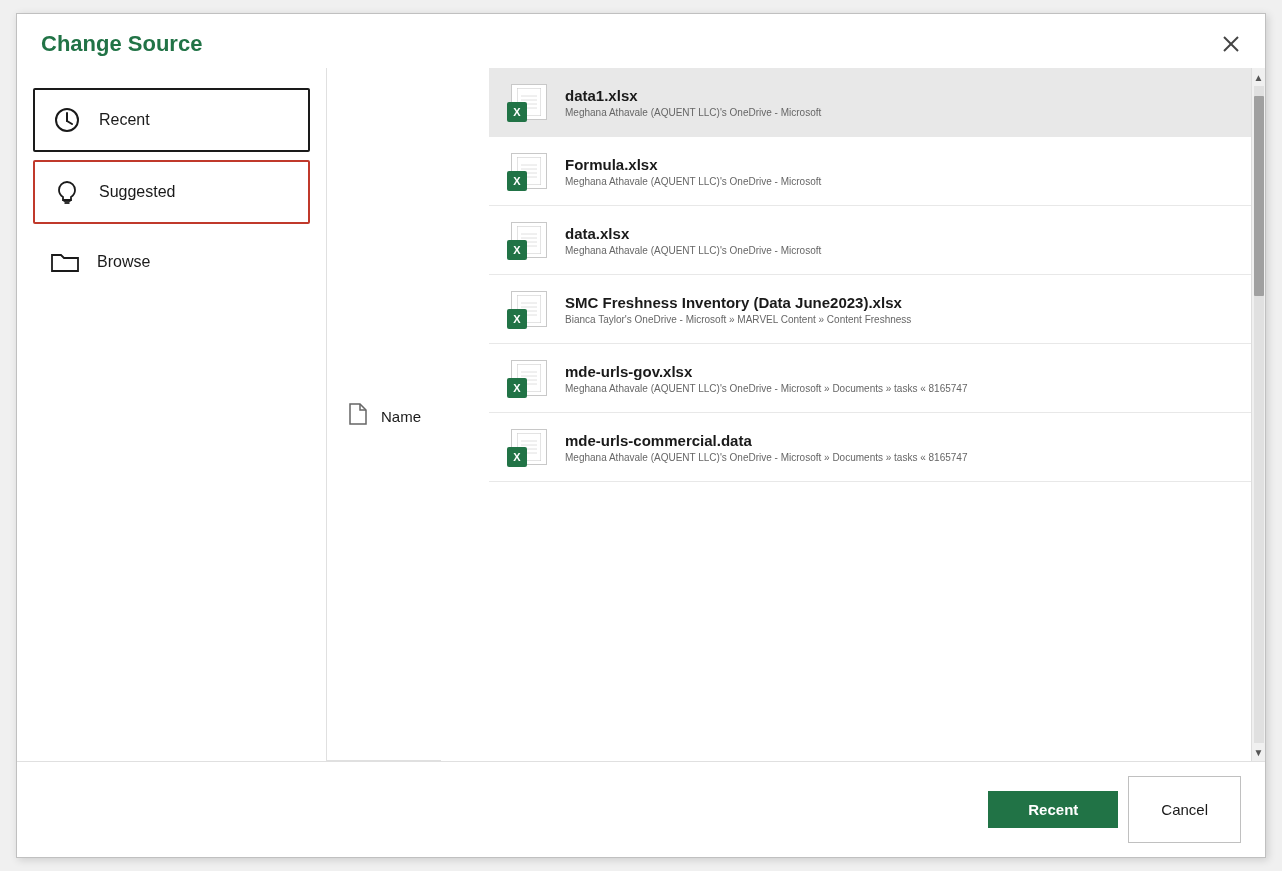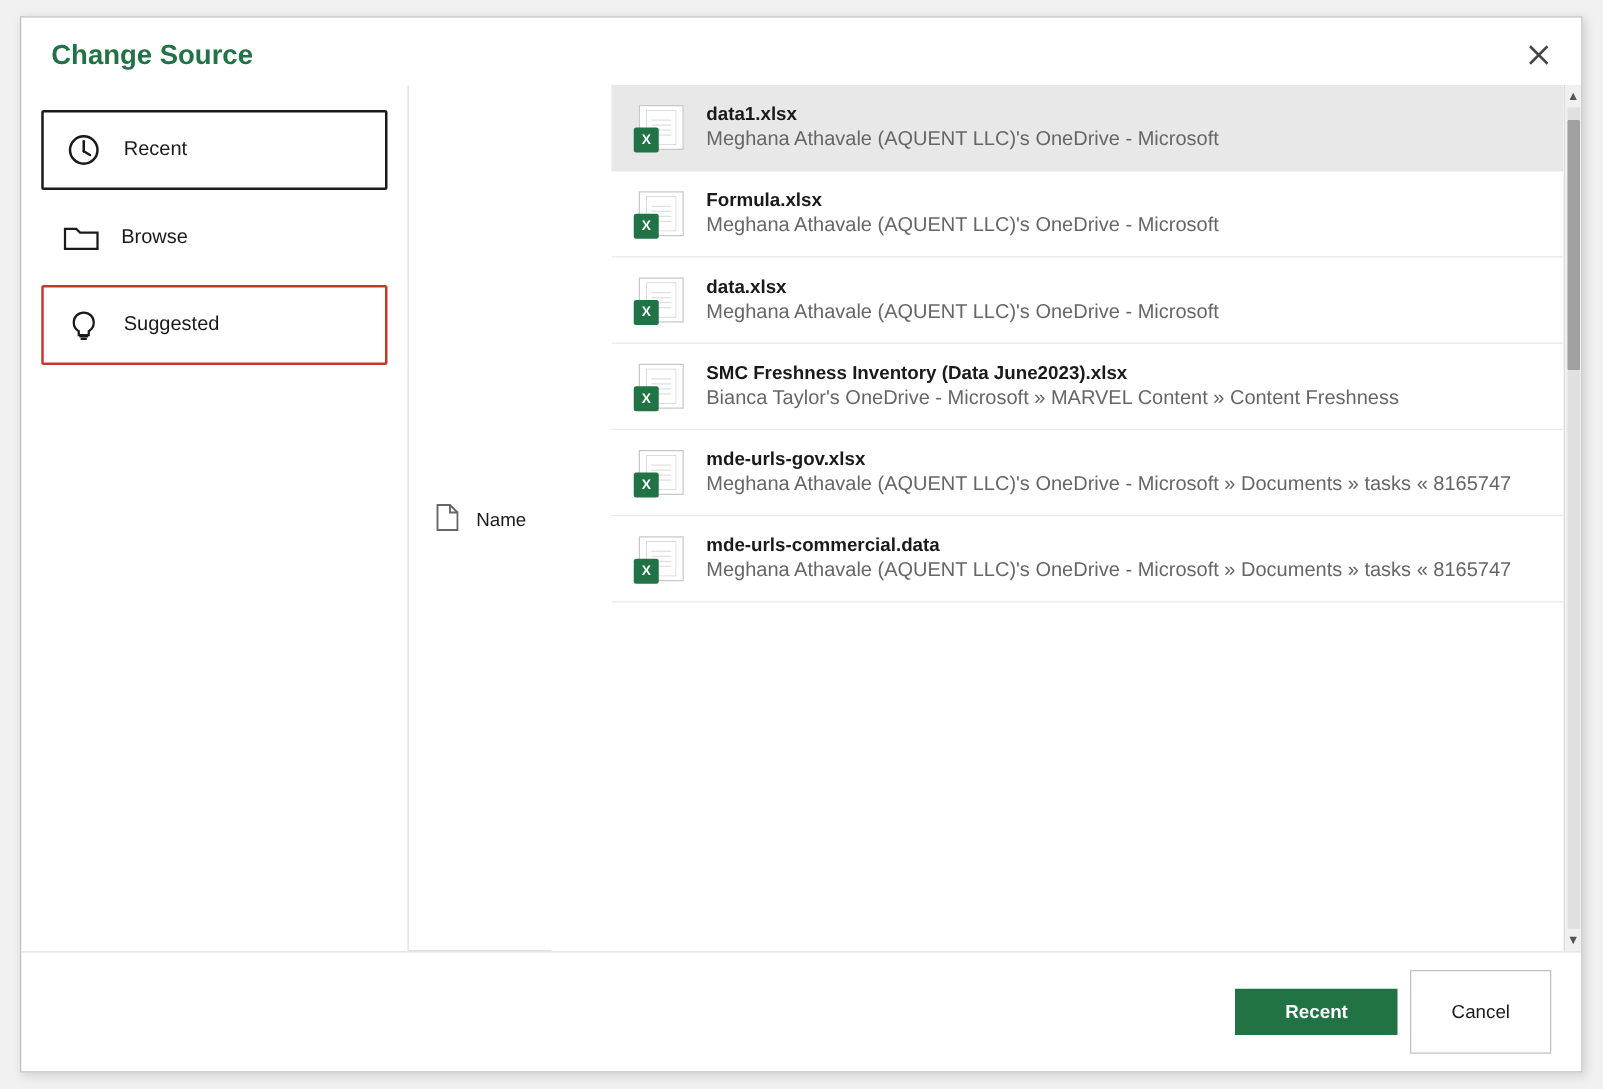--- a/index.html
+++ b/index.html
@@ -177,21 +177,21 @@
       display: flex;
       flex-direction: column;
       gap: 3px;
     }
     .file-name {
       font-size: 15px;
       font-weight: 600;
       color: #1a1a1a;
     }
     .file-path {
-      font-size: 16px;
+      font-size: 10px;
       color: #666;
     }
     .dialog-footer {
       display: flex;
       align-items: center;
       justify-content: flex-end;
       padding: 14px 24px;
       gap: 10px;
       border-top: 1px solid #e0e0e0;
     }
@@ -281,38 +281,38 @@
         <div class="nav-icon">
           <svg width="28" height="28" viewBox="0 0 28 28">
             <circle cx="14" cy="14" r="11" fill="none" stroke="#1a1a1a" stroke-width="2"></circle>
             <line x1="14" y1="7" x2="14" y2="15" stroke="#1a1a1a" stroke-width="2" stroke-linecap="round"></line>
             <line x1="14" y1="15" x2="19" y2="18" stroke="#1a1a1a" stroke-width="2" stroke-linecap="round"></line>
           </svg>
         </div>
         <span>Recent</span>
       </div>
 
-      <div class="nav-item browse">
-        <div class="nav-icon">
-          <svg width="30" height="24" viewBox="0 0 30 24">
-            <path d="M2 5 L2 21 L28 21 L28 8 L14 8 L11 5 Z" fill="none" stroke="#1a1a1a" stroke-width="1.8"></path>
-          </svg>
-        </div>
-        <span>Browse</span>
-      </div>
-
       <div class="nav-item suggested-selected">
         <div class="nav-icon">
           <svg width="28" height="28" viewBox="0 0 28 28">
             <path d="M14 4 C9.5 4 6 7.5 6 12 C6 15 7.5 17.5 10 19 L10 22 L18 22 L18 19 C20.5 17.5 22 15 22 12 C22 7.5 18.5 4 14 4 Z" fill="none" stroke="#1a1a1a" stroke-width="1.8"></path>
             <line x1="10.5" y1="23" x2="17.5" y2="23" stroke="#1a1a1a" stroke-width="1.8"></line>
             <line x1="11.5" y1="25" x2="16.5" y2="25" stroke="#1a1a1a" stroke-width="1.8"></line>
           </svg>
         </div>
         <span>Suggested</span>
+      </div>
+
+      <div class="nav-item browse">
+        <div class="nav-icon">
+          <svg width="30" height="24" viewBox="0 0 30 24">
+            <path d="M2 5 L2 21 L28 21 L28 8 L14 8 L11 5 Z" fill="none" stroke="#1a1a1a" stroke-width="1.8"></path>
+          </svg>
+        </div>
+        <span>Browse</span>
       </div>
     </div>
 
     <div class="right-section">
       <div class="content-area">
 
         <div class="file-list-header">
           <span class="file-list-header-icon">
             <svg width="20" height="22" viewBox="0 0 20 22">
               <path d="M3 1 L13 1 L19 7 L19 21 L3 21 Z" fill="none" stroke="#666" stroke-width="1.5"></path>

